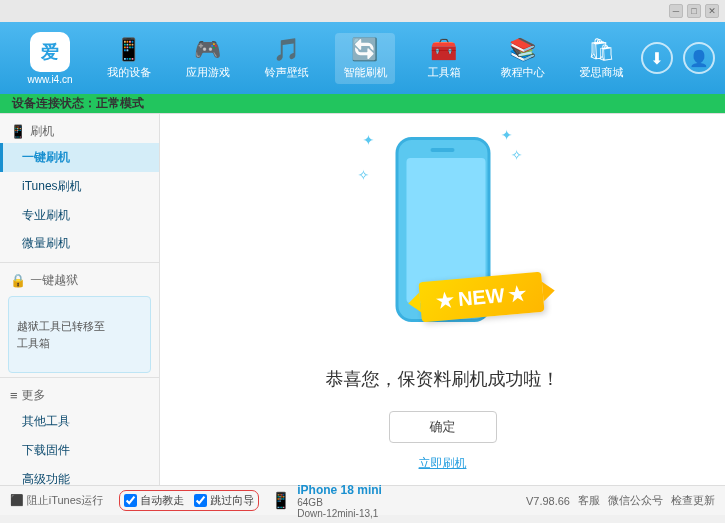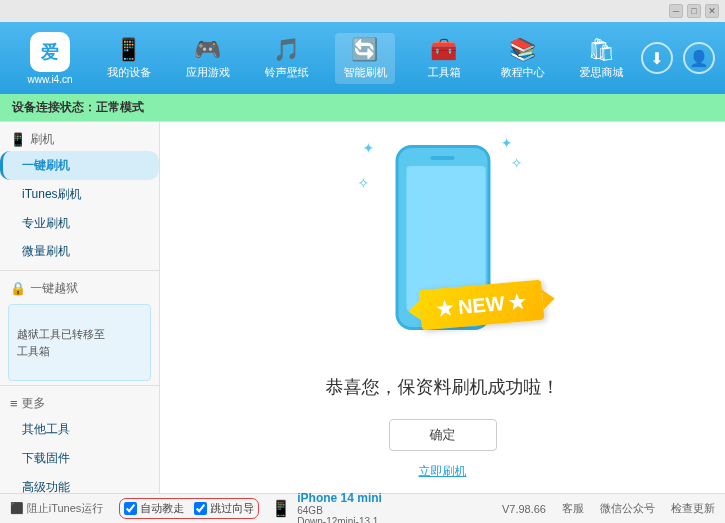--- a/index.html
+++ b/index.html
@@ -71,22 +71,22 @@
     }
 
     
     .main-layout {
       display: flex;
       height: calc(523px - 22px - 72px - 28px - 30px);
     }
 
     
     .status-bar {
-      background: #86efac;
-      height: 28px;
+      background: #22c55e;
+      height: 20px;
       display: flex; align-items: center;
       padding: 0 12px;
       font-size: 12px; color: #666;
       border-bottom: 1px solid #ddd;
     }
     .status-bar span { color: #333; font-weight: bold; }
 
     
     .sidebar {
       width: 160px;
@@ -106,21 +106,20 @@
       padding: 6px 16px 6px 22px;
       font-size: 12px; color: #0c4a6e;
       cursor: pointer; line-height: 1.4;
     }
     .sidebar-item.active {
       background: #d4edf8;
       color: #1a90d0;
       font-weight: bold;
       border-left: 3px solid #1a90d0;
       padding-left: 19px;
-      border-radius: 10px;
     }
     .sidebar-divider { height: 1px; background: #e0e0e0; margin: 4px 0; }
 
     .sidebar-notice {
       margin: 4px 8px;
       background: #e8f4fb;
       border: 1px solid #bee5f5;
       border-radius: 4px;
       padding: 21px 8px;
       font-size: 11px; color: #555;
@@ -239,21 +238,21 @@
       border-top: 1px solid #ddd;
       display: flex; align-items: center;
       padding: 0 10px;
       font-size: 11px; color: #666;
     }
     .bottom-device { display: flex; flex-direction: column; font-size: 11px; color: #333; }
     .device-name { color: #1a90d0; font-weight: bold; font-size: 12px; }
     .checkbox-item { display: flex; align-items: center; gap: 3px; font-size: 11px; color: #444; cursor: pointer; }
     .checkbox-item input { cursor: pointer; }
 
-    .bottom-right { margin-left: auto; display: flex; align-items: center; gap: 16px; font-size: 11px; color: #666; }
+    .bottom-right { margin-left: auto; display: flex; align-items: center; gap: 8px; font-size: 11px; color: #666; }
     .bottom-right-item { cursor: pointer; }
     .version-text { color: #666; }
 
     .device-icon { font-size: 16px; color: #29a0e0; margin-right: 6px; }
     .stop-itunes { display: flex; align-items: center; gap: 3px; color: #666; font-size: 11px; cursor: pointer; }
 
     
     .checkbox-highlight {
       border: 1.5px solid #e04040;
       border-radius: 7px;
@@ -404,21 +403,21 @@
       <span>自动教走</span>
     </label>
     <label class="checkbox-item">
       <input type="checkbox" checked="" style="">
       <span>跳过向导</span>
     </label>
   </div>
   <div style="width:12px;"></div>
   <span class="device-icon">📱</span>
   <div class="bottom-device">
-    <span class="device-name">iPhone 14 mini</span>
+    <span class="device-name">iPhone 18 mini</span>
     <span style="font-size:10px;color:#666;">64GB</span>
     <span style="font-size:10px;color:#666;">Down-12mini-13,1</span>
   </div>
   <div class="bottom-right">
     <span class="version-text">V7.98.66</span>
     <span class="bottom-right-item">客服</span>
     <span class="bottom-right-item">微信公众号</span>
     <span class="bottom-right-item">检查更新</span>
   </div>
 </div>

